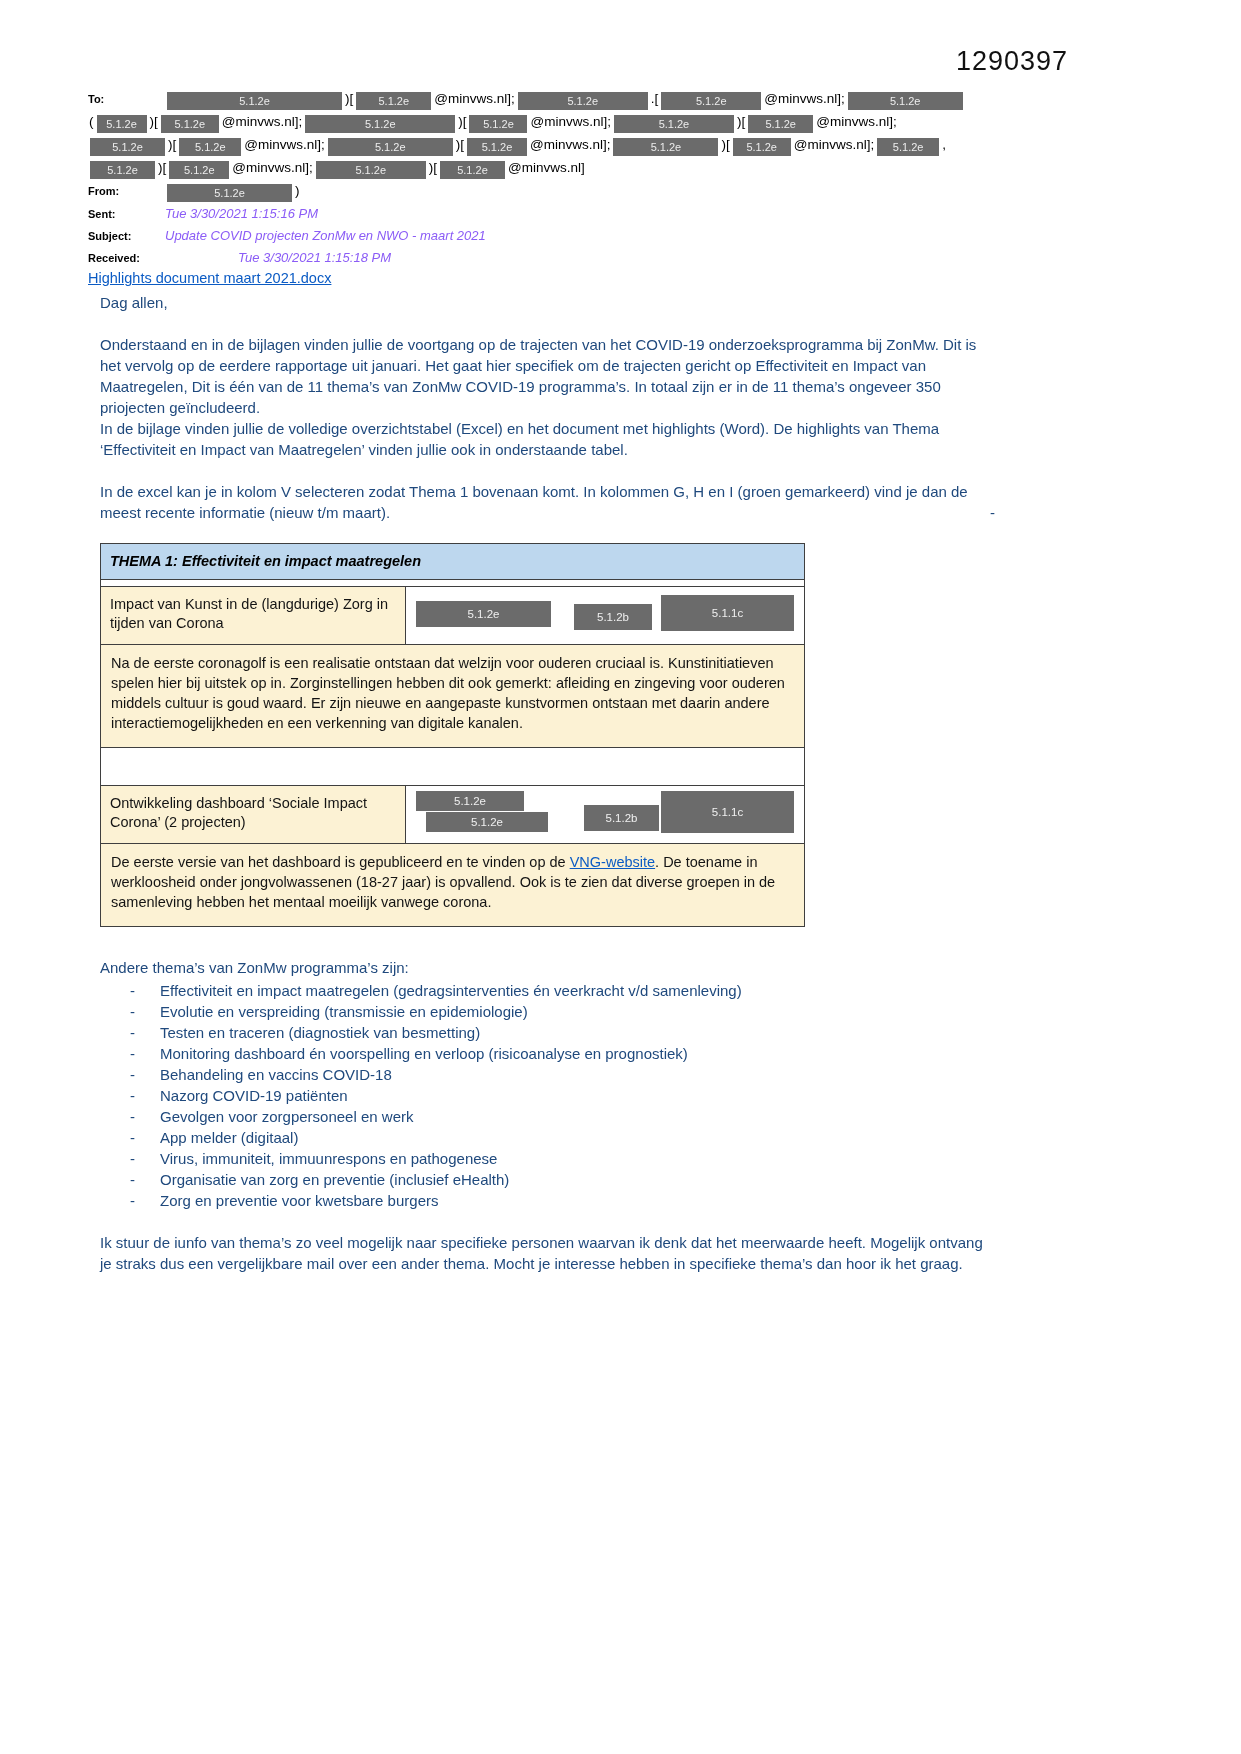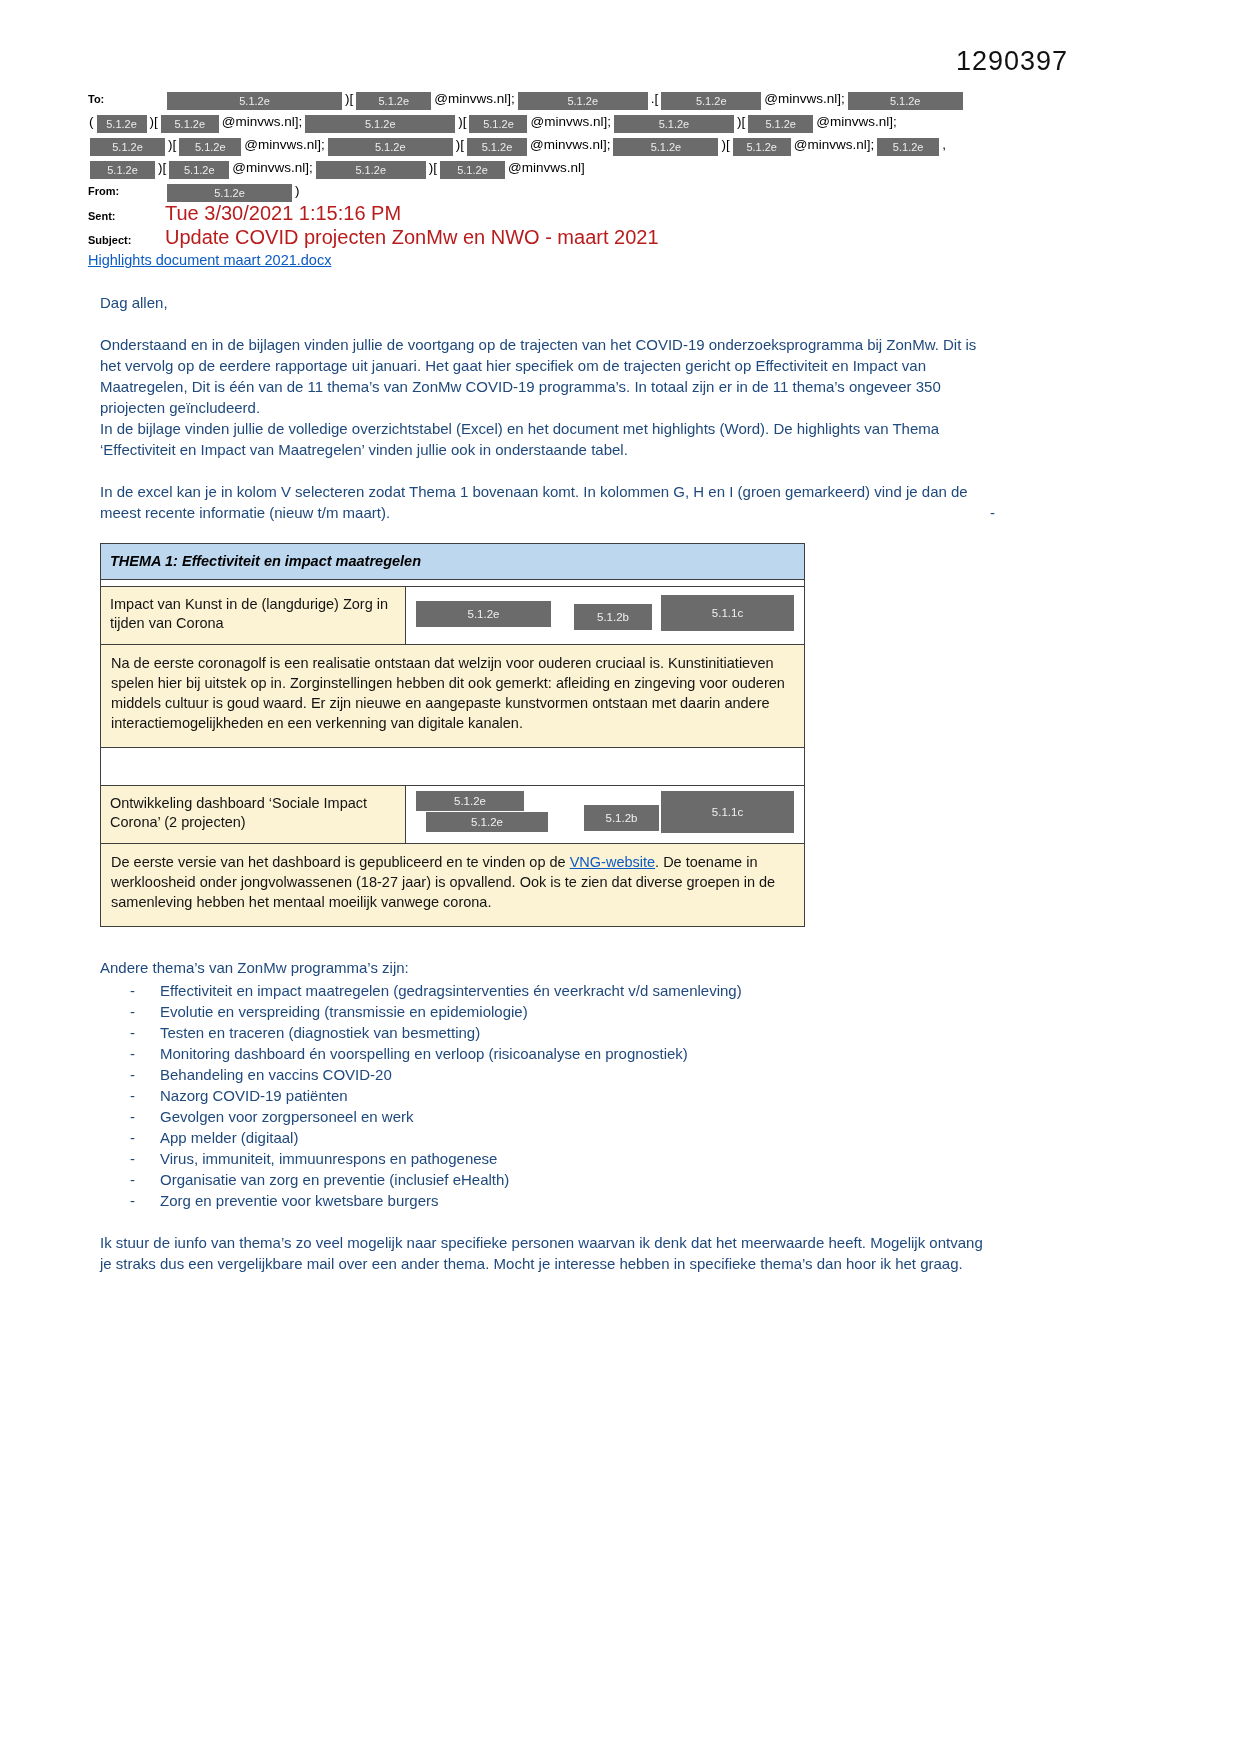--- a/index.html
+++ b/index.html
@@ -8,21 +8,21 @@
     position:relative; width:1241px; height:1754px; background:#ffffff;
     font-family:"Liberation Sans", sans-serif; color:#000; overflow:hidden;
   }
   .docnum { position:absolute; left:956px; top:46px; font-size:27px; letter-spacing:1px; color:#111; }
 
   
   .email-header { position:absolute; left:88px; top:88px; width:960px; font-size:14px; color:#000; }
   .hdr-row { line-height:20px; margin-bottom:1px; white-space:nowrap; }
   .hdr-label { font-weight:bold; display:inline-block; min-width:77px; font-size:11px; color:#000; }
   .hdr-label.wide { min-width:150px; }
-  .hdr-value { font-size:20px; color:#b91c1c; }
+  .hdr-value { font-size:13px; color:#8b5cf6;font-style:italic; }
   .redact {
     display:inline-block; background:#6b6b6b; color:#ededed;
     font-size:11px; line-height:16px; padding:1px 6px; text-align:center;
     vertical-align:-2px; margin:0 2px;
   }
   .frag { font-size:13.5px; color:#000; margin:0 1px; }
   .attach-row { line-height:19px; }
   .attach-link, .body-link { color:#0b5bc4; text-decoration:underline; font-size:14.5px; cursor:pointer; }
 
   
@@ -79,20 +79,23 @@
 
     <div class="hdr-row">
       <span class="hdr-label">From:</span><span class="segline"><span class="redact" style="min-width: 125px;">5.1.2e</span><span class="frag">)</span></span>
     </div>
     <div class="hdr-row">
       <span class="hdr-label">Sent:</span><span class="hdr-value">Tue 3/30/2021 1:15:16 PM</span>
     </div>
     <div class="hdr-row">
       <span class="hdr-label">Subject:</span><span class="hdr-value">Update COVID projecten ZonMw en NWO - maart 2021</span>
     </div>
+    <div class="hdr-row">
+      <span class="hdr-label wide">Received:</span><span class="hdr-value">Tue 3/30/2021 1:15:18 PM</span>
+    </div>
 
     <div class="attach-row">
       <a class="attach-link" href="#">Highlights document maart 2021.docx</a>
     </div>
   </div>
 
   <div class="email-body">
     <p class="greeting">Dag allen,</p>
 
     <p class="para p1">Onderstaand en in de bijlagen vinden jullie de voortgang op de trajecten van het COVID-19 onderzoeksprogramma bij ZonMw. Dit is het vervolg op de eerdere rapportage uit januari. Het gaat hier specifiek om de trajecten gericht op Effectiviteit en Impact van Maatregelen, Dit is één van de 11 thema’s van ZonMw COVID-19 programma’s. In totaal zijn er in de 11 thema’s ongeveer 350 priojecten geïncludeerd.</p>
@@ -132,21 +135,21 @@
         <span>De eerste versie van het dashboard is gepubliceerd en te vinden op de </span><a class="body-link" href="#">VNG-website</a><span>. De toename in werkloosheid onder jongvolwassenen (18-27 jaar) is opvallend. Ook is te zien dat diverse groepen in de samenleving hebben het mentaal moeilijk vanwege corona.</span>
       </div>
     </div>
 
     <p class="themes-intro">Andere thema’s van ZonMw programma’s zijn:</p>
     <ul class="themes-list">
       <li class="theme-item"><span class="theme-dash">-</span><span>Effectiviteit en impact maatregelen (gedragsinterventies én veerkracht v/d samenleving)</span></li>
       <li class="theme-item"><span class="theme-dash">-</span><span>Evolutie en verspreiding (transmissie en epidemiologie)</span></li>
       <li class="theme-item"><span class="theme-dash">-</span><span>Testen en traceren (diagnostiek van besmetting)</span></li>
       <li class="theme-item"><span class="theme-dash">-</span><span>Monitoring dashboard én voorspelling en verloop (risicoanalyse en prognostiek)</span></li>
-      <li class="theme-item"><span class="theme-dash">-</span><span>Behandeling en vaccins COVID-20</span></li>
+      <li class="theme-item"><span class="theme-dash">-</span><span>Behandeling en vaccins COVID-18</span></li>
       <li class="theme-item"><span class="theme-dash">-</span><span>Nazorg COVID-19 patiënten</span></li>
       <li class="theme-item"><span class="theme-dash">-</span><span>Gevolgen voor zorgpersoneel en werk</span></li>
       <li class="theme-item"><span class="theme-dash">-</span><span>App melder (digitaal)</span></li>
       <li class="theme-item"><span class="theme-dash">-</span><span>Virus, immuniteit, immuunrespons en pathogenese</span></li>
       <li class="theme-item"><span class="theme-dash">-</span><span>Organisatie van zorg en preventie (inclusief eHealth)</span></li>
       <li class="theme-item"><span class="theme-dash">-</span><span>Zorg en preventie voor kwetsbare burgers</span></li>
     </ul>
 
     <p class="para closing">Ik stuur de iunfo van thema’s zo veel mogelijk naar specifieke personen waarvan ik denk dat het meerwaarde heeft. Mogelijk ontvang je straks dus een vergelijkbare mail over een ander thema. Mocht je interesse hebben in specifieke thema’s dan hoor ik het graag.</p>
   </div>

